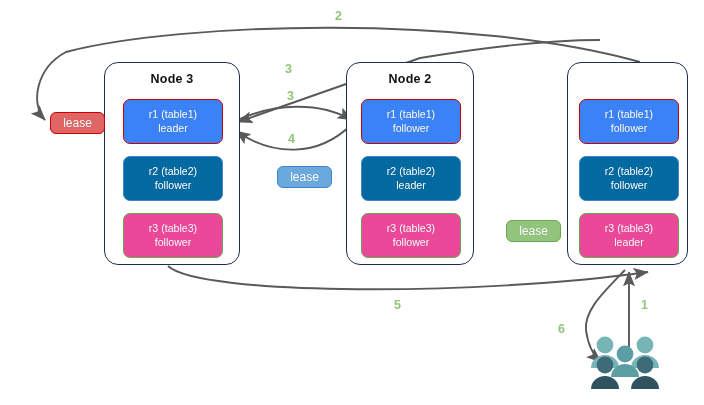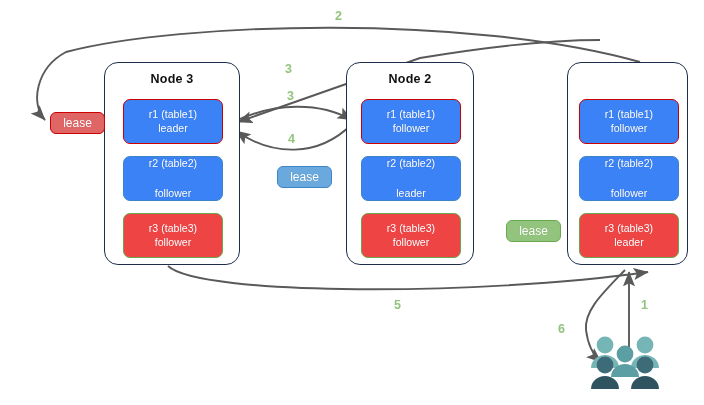--- a/index.html
+++ b/index.html
@@ -48,22 +48,22 @@
     align-items: center;
     justify-content: center;
     color: #ffffff;
     font-size: 10.6px;
     line-height: 13.5px;
     text-align: center;
     text-shadow: 0 0 1px rgba(0,0,0,.18);
   }
   .replica .ln2 { display: block; }
   .rep-red   { background: #3b82f6; border: 1.6px solid #cc0000; }
-  .rep-blue  { background: #3b82f6; border: 1.6px solid #3d85c6; justify-content: space-between; }
-  .rep-green { background: #ef4444; border: 1.6px solid #6aa84f; }
+  .rep-blue  { background: #0369a1; border: 1.6px solid #3d85c6; }
+  .rep-green { background: #ec4899; border: 1.6px solid #6aa84f; }
 
   .lease {
     position: absolute;
     width: 55px;
     height: 22px;
     border-radius: 6px;
     box-sizing: border-box;
     display: flex;
     align-items: center;
     justify-content: center;

